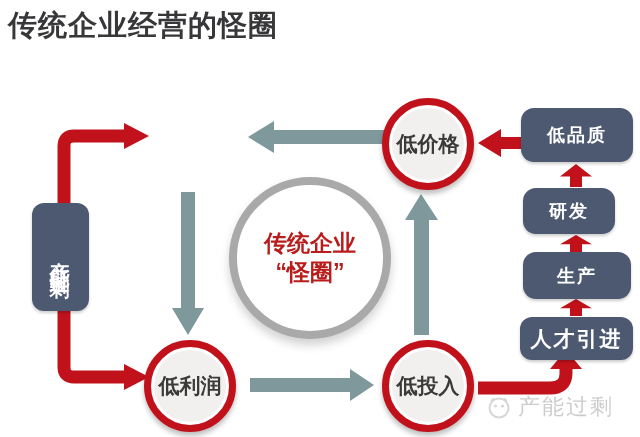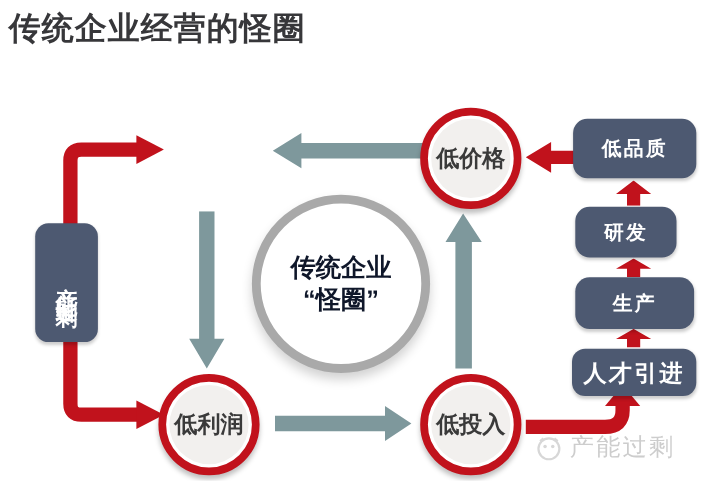--- a/index.html
+++ b/index.html
@@ -17,21 +17,21 @@
   .fill-teal{fill:var(--c-teal);}
   .stroke-red{stroke:var(--c-red);}
   .circle-node{position:absolute;width:92px;height:92px;border-radius:50%;
     border:7px solid var(--c-red);background:#fff;box-shadow:0 4px 5px rgba(0,0,0,.25);}
   .circle-node .inner{position:absolute;inset:3px;border-radius:50%;background:#f2f0ee;}
   .circle-node .label{position:absolute;inset:0;display:flex;align-items:center;justify-content:center;
     font-size:21px;font-weight:800;color:#3a3a3a;}
   .center-circle{position:absolute;left:229px;top:177px;width:162px;height:162px;border-radius:50%;
     border:8px solid var(--c-center_ring);background:#fff;box-shadow:0 6px 10px rgba(0,0,0,.18);
     display:flex;flex-direction:column;align-items:center;justify-content:center;text-align:center;
-    font-size:23px;font-weight:800;color:#0f172a;line-height:1.28;}
+    font-size:23px;font-weight:800;color:#b91c1c;line-height:1.28;}
   .chain-box{position:absolute;background:var(--c-slate);border-radius:13px;color:#fff;font-weight:800;
     display:flex;align-items:center;justify-content:center;font-size:18px;letter-spacing:2px;
     box-shadow:0 2px 3px rgba(0,0,0,.2);}
   .box-quality{left:521px;top:108px;width:112px;height:54px;}
   .box-rnd{left:523px;top:188px;width:92px;height:46px;}
   .box-production{left:523px;top:252px;width:108px;height:47px;}
   .box-talent{left:520px;top:317px;width:113px;height:43px;font-size:21px;border-radius:12px;}
   .left-box{position:absolute;left:32px;top:203px;width:57px;height:108px;background:var(--c-slate);
     border-radius:12px;color:#fff;font-weight:800;font-size:20px;
     display:flex;align-items:center;justify-content:center;

